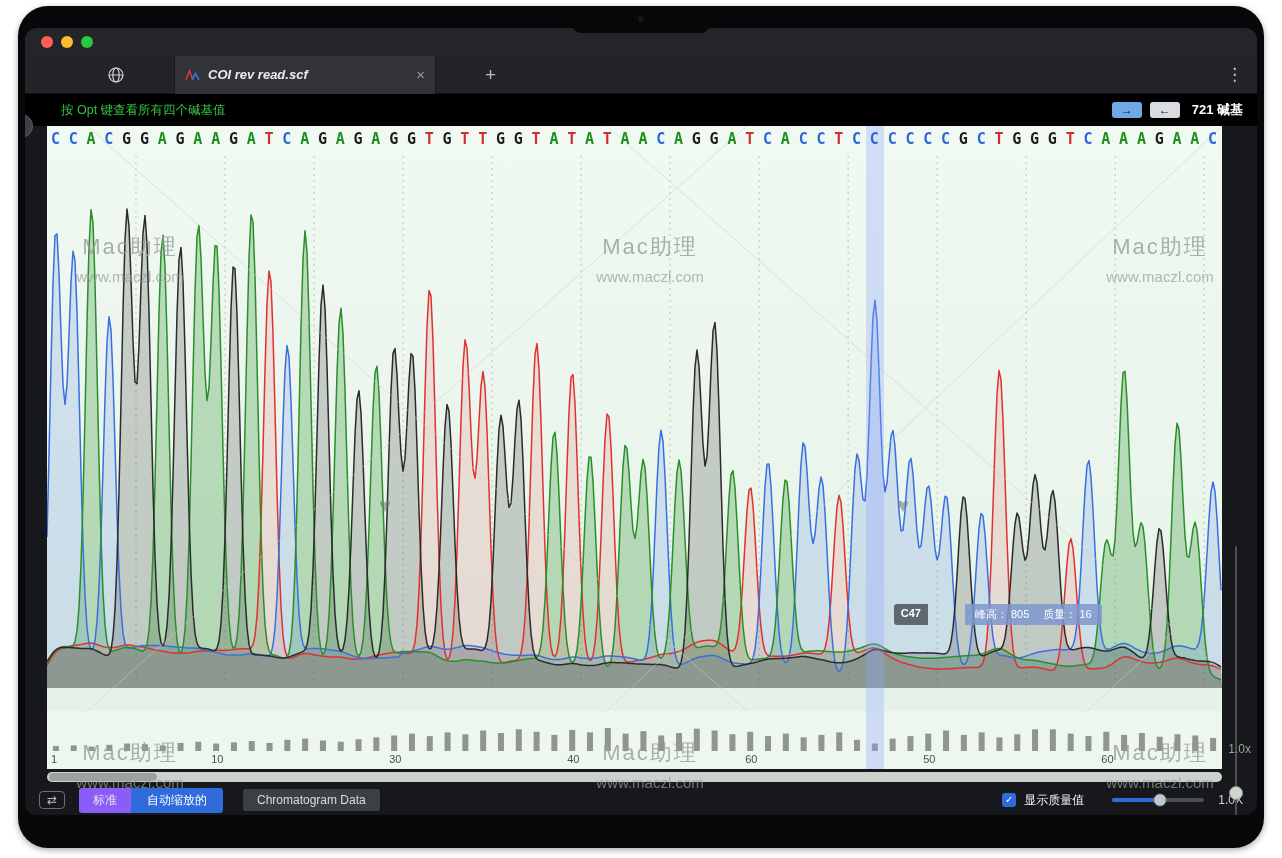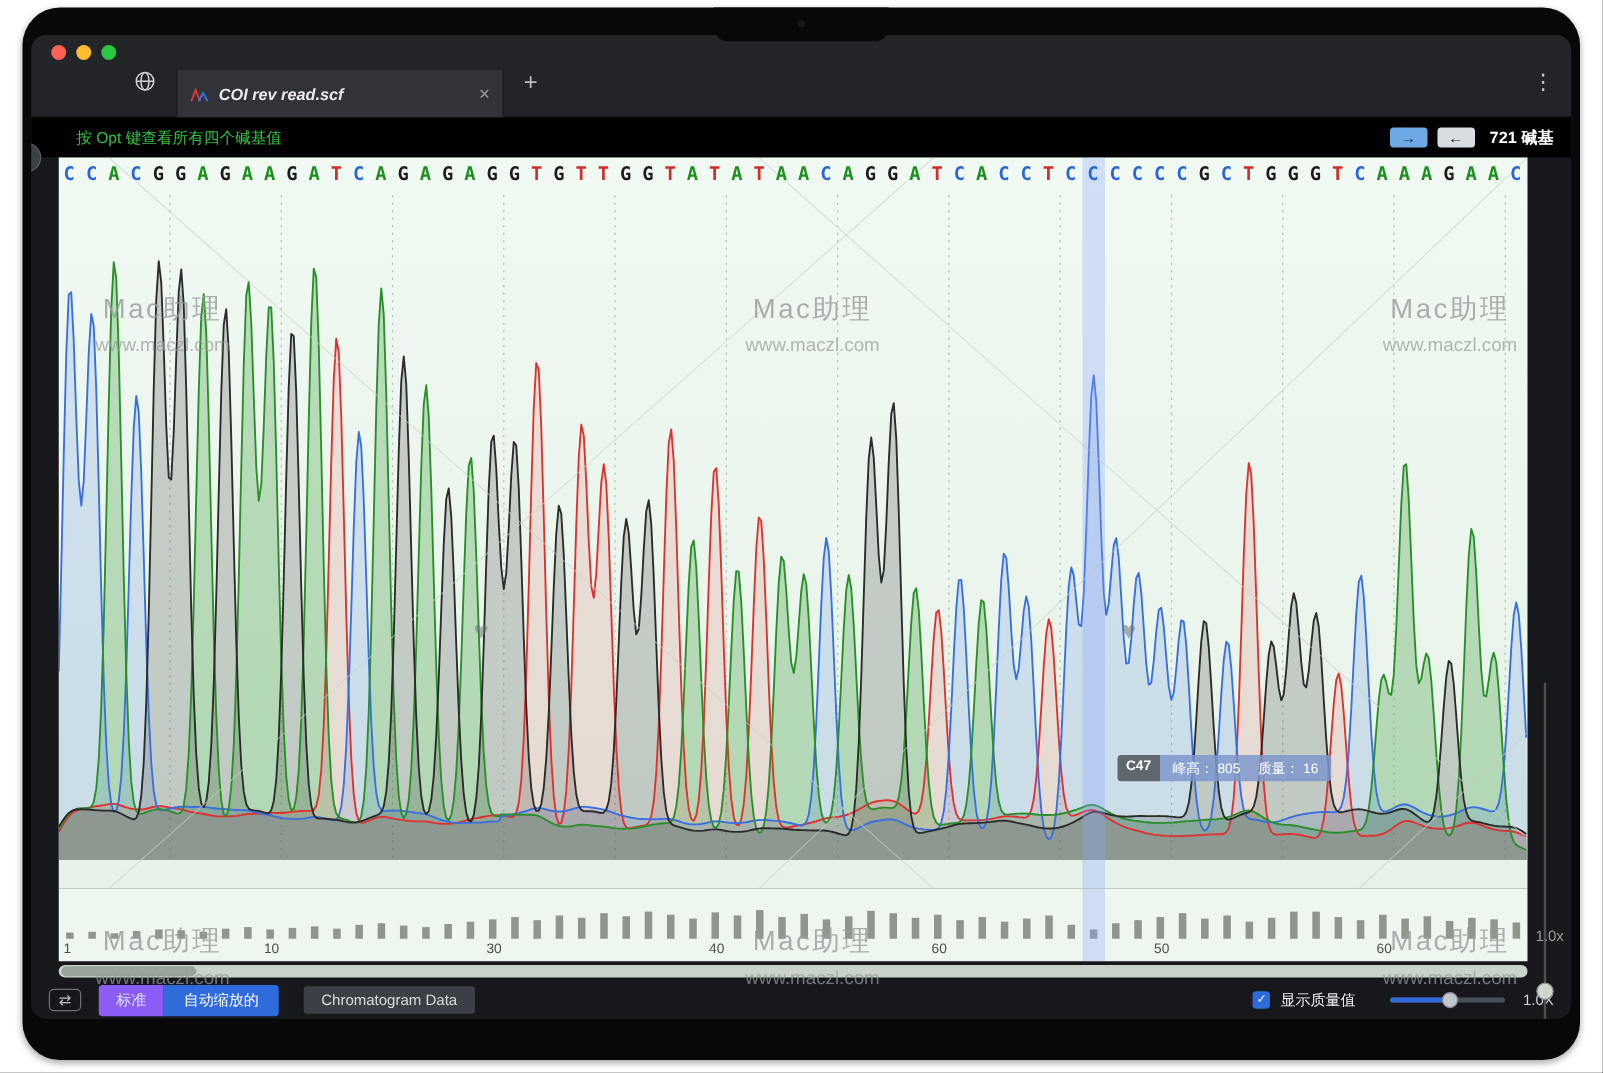--- a/index.html
+++ b/index.html
@@ -11,21 +11,21 @@
   .notch { position:absolute; left:50%; transform:translateX(-50%); top:0; width:140px; height:27px; background:#08080a; border-radius:0 0 11px 11px; z-index:40; }
   .cam { position:absolute; left:50%; top:10px; transform:translateX(-50%); width:6px; height:6px; border-radius:50%; background:#16161c; }
   .screen { position:absolute; left:7px; top:22px; width:1232px; height:787px; background:#1c1d21; border-radius:12px; overflow:hidden; }
 
   
   .titlebar { height:28px; background:#242529; display:flex; align-items:center; padding-left:16px; }
   .dot { width:12px; height:12px; border-radius:50%; margin-right:8px; }
   .dot.red { background:#ff5f57; } .dot.yellow { background:#febc2e; } .dot.green { background:#28c840; }
 
   
-  .tabbar { height:38px; background:#232428; display:flex; align-items:flex-start; border-bottom:1px solid #111; }
+  .tabbar { height:38px; background:#232428; display:flex; align-items:center; border-bottom:1px solid #111;gap:33px; }
   .globe { margin-left:82px; width:18px; height:18px; color:#cfd2d6; }
   .tab { margin-left:16px; width:262px; height:38px; background:#323338; display:flex; align-items:center; padding:0 10px; border-left:1px solid #18181b; border-right:1px solid #18181b; }
   .tabicon { width:15px; height:15px; margin-right:8px; flex:0 0 auto; }
   .tabtitle { color:#eceaee; font-size:13px; font-style:italic; font-weight:bold; white-space:nowrap; overflow:hidden; flex:1; }
   .tabclose { color:#9a9aa0; font-size:15px; margin-left:8px; cursor:default; }
   .newtab { color:#b9bcc0; font-size:19px; margin-left:16px; }
   .menu3 { color:#c9ccd0; font-size:17px; margin-left:auto; margin-right:14px; }
 
   
   .hintbar { height:32px; background:#000; display:flex; align-items:center; padding-left:36px; position:relative; }
@@ -39,21 +39,21 @@
 
   
   .mainarea { position:relative; height:659px; background:#17181c; padding:0 35px 0 22px; }
   .panel { position:relative; width:1175px; height:585px; background:linear-gradient(#f0f9f2,#e6f2e8); overflow:hidden; }
   .seqrow { position:absolute; left:0; top:4px; width:100%; height:24px; z-index:5; }
   .seqrow span { position:absolute; font-weight:bold; font-size:15px; font-family:"DejaVu Sans Mono","Liberation Mono",monospace; }
   #traceSvg, #diagSvg { position:absolute; left:0; top:0; }
   #diagSvg { z-index:2; }
   .hlband { position:absolute; top:0; bottom:0; z-index:3; }
   .heart { position:absolute; z-index:4; color:rgba(108,114,118,.55); font-size:20px; }
-  .tooltip { position:absolute; z-index:8; display:flex; align-items:stretch; font-size:11px; white-space:nowrap; }
+  .tooltip { position:absolute; z-index:8; display:flex; align-items:stretch; font-size:11px; white-space:nowrap;gap:37px; }
   .tt-label { background:rgba(86,92,100,.92); color:#fff; font-weight:bold; padding:3px 7px; border-radius:3px 0 0 3px; }
   .tt-body { background:rgba(126,152,206,.85); color:#fff; padding:3px 10px; border-radius:0 3px 3px 0; display:flex; gap:14px; }
 
   .axisstrip { position:relative; width:1175px; height:58px; background:#edf6ef; overflow:hidden; }
   #qualSvg { display:block; }
   .axisticks { position:relative; width:100%; height:14px; }
   .axisticks span { position:absolute; top:0; font-size:11px; color:#4a4f4a; }
   .hlband2 { position:absolute; top:0; height:58px; z-index:3; }
 
   .scrollrow { height:16px; padding-top:3px; }

